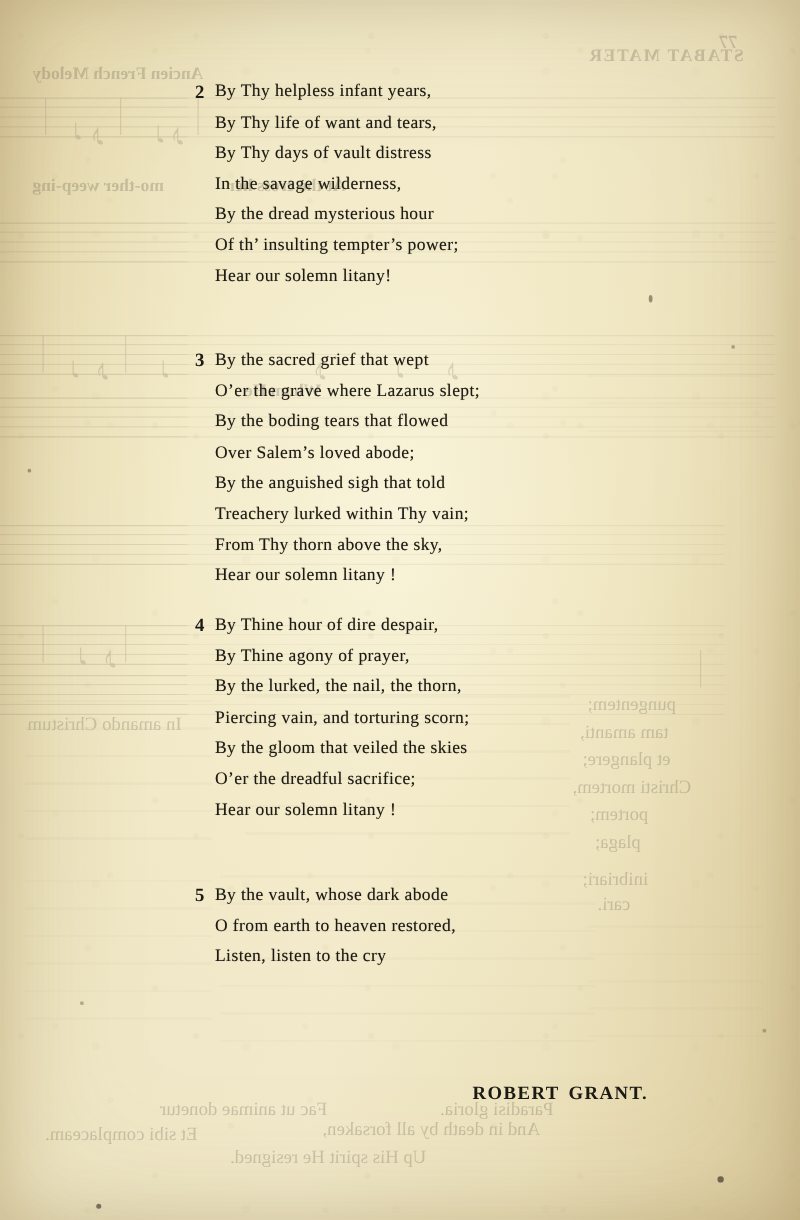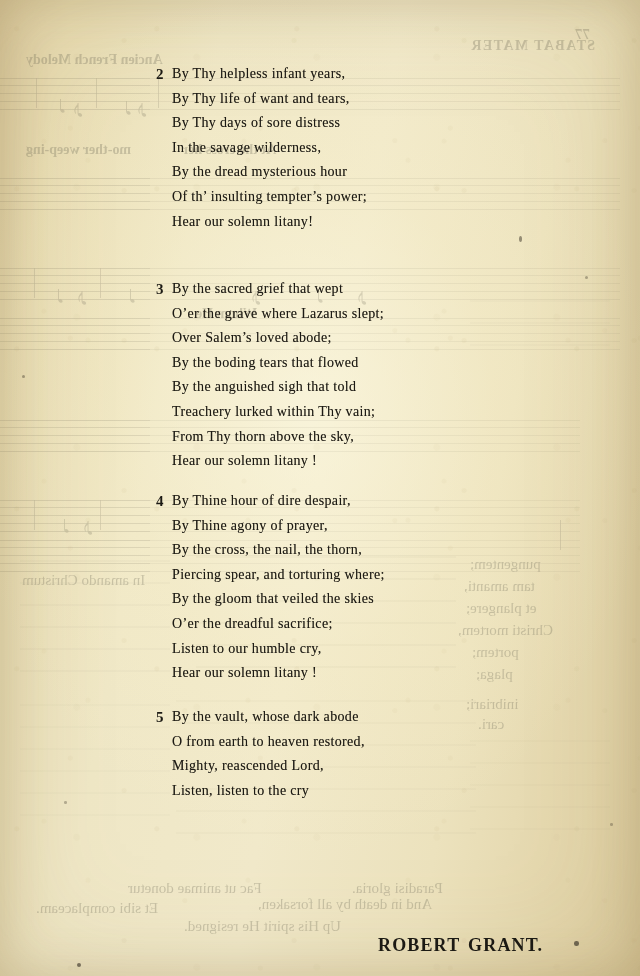--- a/index.html
+++ b/index.html
@@ -136,22 +136,22 @@
     width: 14px;
     text-align: left;
     font-weight: bold;
     font-size: 15px;
     line-height: 24.6px;
   }
 
   .byline {
     position: absolute;
     left: 378px;
-    top: 935px;
-    font-size: 18px;
+    top: 867px;
+    font-size: 15px;
     font-weight: bold;
     letter-spacing: 1.15px;
     word-spacing: 2.5px;
   }
 </style>
 </head>
 <body>
 
 <div id="page">
 
@@ -244,55 +244,53 @@
   <div class="speck" style="left:585px; top:276px; width:3px;   height:3px;   opacity:.40;"></div>
   <div class="speck" style="left:610px; top:823px; width:2.5px; height:2.5px; opacity:.35;"></div>
   <div class="speck" style="left:64px;  top:801px; width:2.5px; height:2.5px; opacity:.35;"></div>
 
   <div class="content">
 
     <div class="stanza" style="top:62px;">
       <span class="num">2</span>
       <div class="ln">By Thy helpless infant years,</div>
       <div class="ln">By Thy life of want and tears,</div>
-      <div class="ln">By Thy days of sore distress</div>
+      <div class="ln">By Thy days of vault distress</div>
       <div class="ln">In the savage wilderness,</div>
       <div class="ln">By the dread mysterious hour</div>
       <div class="ln">Of th’ insulting tempter’s power;</div>
       <div class="ln">Hear our solemn litany!</div>
     </div>
 
     <div class="stanza" style="top:277px;">
       <span class="num">3</span>
       <div class="ln">By the sacred grief that wept</div>
       <div class="ln">O’er the grave where Lazarus slept;</div>
+      <div class="ln">By the boding tears that flowed</div>
       <div class="ln">Over Salem’s loved abode;</div>
-      <div class="ln">By the boding tears that flowed</div>
       <div class="ln">By the anguished sigh that told</div>
       <div class="ln">Treachery lurked within Thy vain;</div>
       <div class="ln">From Thy thorn above the sky,</div>
       <div class="ln">Hear our solemn litany !</div>
     </div>
 
     <div class="stanza" style="top:489px;">
       <span class="num">4</span>
       <div class="ln">By Thine hour of dire despair,</div>
       <div class="ln">By Thine agony of prayer,</div>
-      <div class="ln">By the cross, the nail, the thorn,</div>
-      <div class="ln">Piercing spear, and torturing where;</div>
+      <div class="ln">By the lurked, the nail, the thorn,</div>
+      <div class="ln">Piercing vain, and torturing scorn;</div>
       <div class="ln">By the gloom that veiled the skies</div>
       <div class="ln">O’er the dreadful sacrifice;</div>
-      <div class="ln">Listen to our humble cry,</div>
       <div class="ln">Hear our solemn litany !</div>
     </div>
 
     <div class="stanza" style="top:705px;">
       <span class="num">5</span>
       <div class="ln">By the vault, whose dark abode</div>
       <div class="ln">O from earth to heaven restored,</div>
-      <div class="ln">Mighty, reascended Lord,</div>
       <div class="ln">Listen, listen to the cry</div>
     </div>
 
     <div class="byline">ROBERT GRANT.</div>
 
   </div>
 </div>
 
 </body></html>

